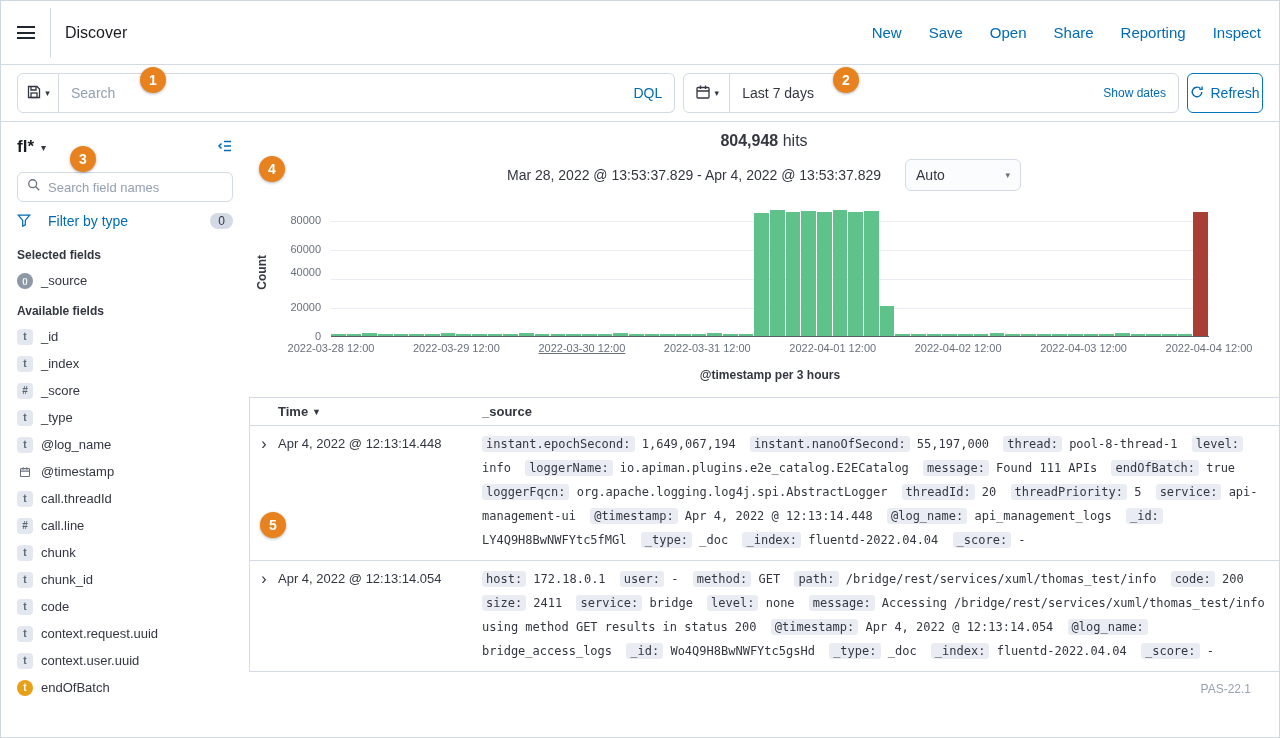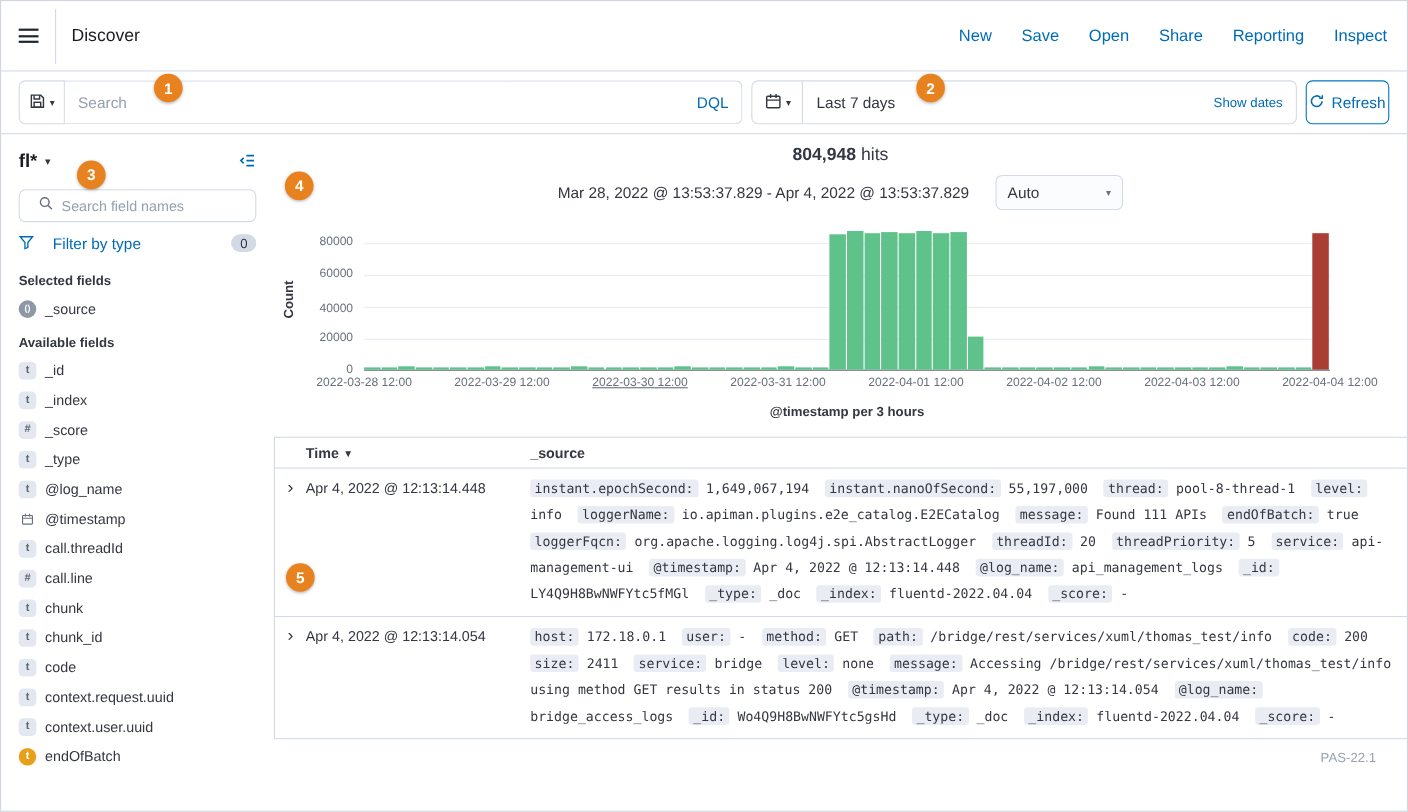--- a/index.html
+++ b/index.html
@@ -40,21 +40,21 @@
   .filter-bar{height:37px;display:flex;align-items:center;gap:24px;padding:0 17px}
   .add-filter{color:var(--link);font-size:14px;cursor:pointer;text-decoration:none}
 
   
   .body-row{display:flex;height:594px}
   .sidebar{width:248px;flex:none;padding:10px 16px 0;overflow:hidden}
   .index-row{display:flex;align-items:center;height:30px;cursor:pointer}
   .index-name{font-size:17px;font-weight:600;color:#1a1c21}
   .index-chev{font-size:10px;margin-left:7px}
   .collapse-btn{margin-left:auto;background:none;border:none;cursor:pointer;display:flex;align-items:center}
-  .field-search{height:30px;margin-top:10px;border:1px solid var(--border);border-radius:6px;background:#fff;display:flex;align-items:center;gap:7px;padding:0 17px;cursor:text}
+  .field-search{height:30px;margin-top:10px;border:1px solid var(--border);border-radius:6px;background:#fff;display:flex;align-items:center;gap:7px;padding:0 9px;cursor:text}
   .field-search .ph{font-size:13px}
   .filter-type-row{display:flex;align-items:center;gap:17px;height:34px;margin-top:2px;color:var(--link);font-size:14px;cursor:pointer}
   .count-pill{margin-left:auto;background:var(--border);color:var(--text);font-size:12px;border-radius:9px;padding:1px 8px}
   .section-heading{font-size:12px;font-weight:700;margin:10px 0 5px}
   .field-row{display:flex;align-items:center;gap:8px;height:27px;cursor:pointer}
   .field-icon{width:16px;height:16px;flex:none;border-radius:4px;background:#e3e8f0;color:#5d London6673;color:#5d6673;font-size:10px;font-weight:700;display:inline-flex;align-items:center;justify-content:center;line-height:1}
   .type-source{border-radius:50%;background:#8d97a5;color:#fff;font-size:8px}
   .type-boolean{border-radius:50%;background:#e8a018;color:#fff}
   .type-date{background:transparent}
   .field-name{font-size:13px;white-space:nowrap}
@@ -280,21 +280,21 @@
       </div>
 
       <div class="chart-area">
         <div class="chart-flex">
           <div class="ylab-col">
             <span class="ylab">Count</span>
           </div>
           <div class="yticks">
               <span class="ytick" style="top: 123px;">0</span>
               <span class="ytick" style="top: 94.1111px;">20000</span>
-              <span class="ytick" style="top: 68px;">40000</span>
+              <span class="ytick" style="top: 59px;">40000</span>
               <span class="ytick" style="top: 36.3333px;">60000</span>
               <span class="ytick" style="top: 7.44444px;">80000</span>
             </div>
           <div class="plot">
               <div class="gridline" style="top: 101.111px;"></div>
               <div class="gridline" style="top: 72.2222px;"></div>
               <div class="gridline" style="top: 43.3333px;"></div>
               <div class="gridline" style="top: 14.4444px;"></div>
               <div class="bar" style="left: 0%; width: calc(1.78571% - 1px); height: 2.31111px;"></div>
               <div class="bar" style="left: 1.78571%; width: calc(1.78571% - 1px); height: 1.87778px;"></div>

